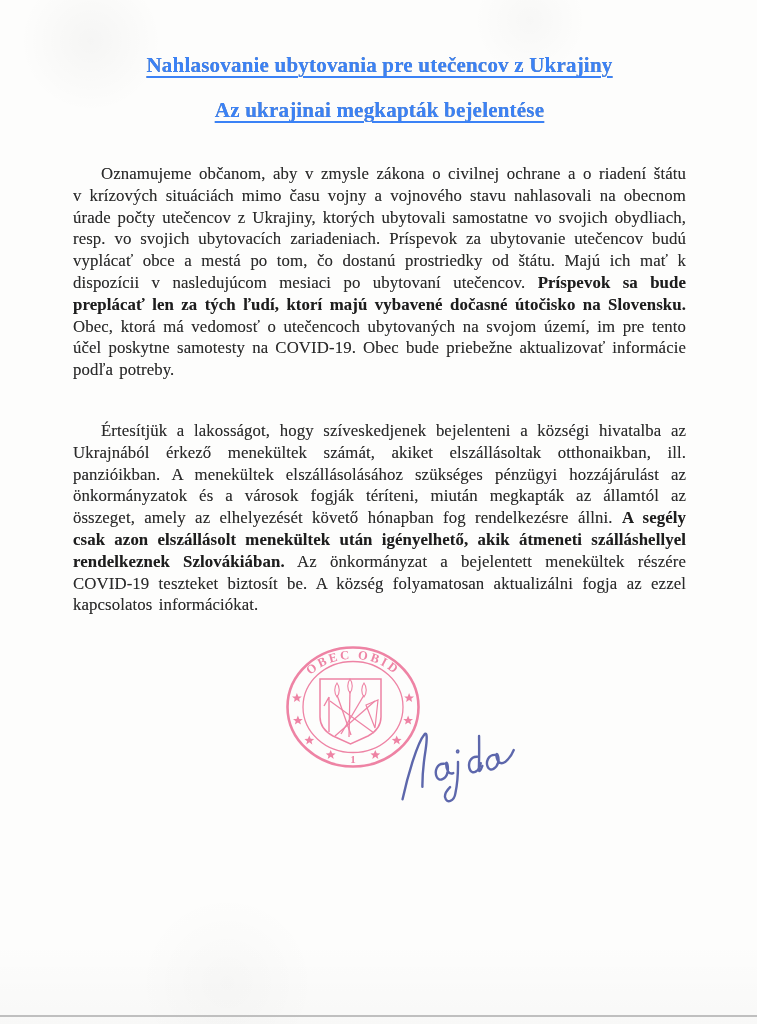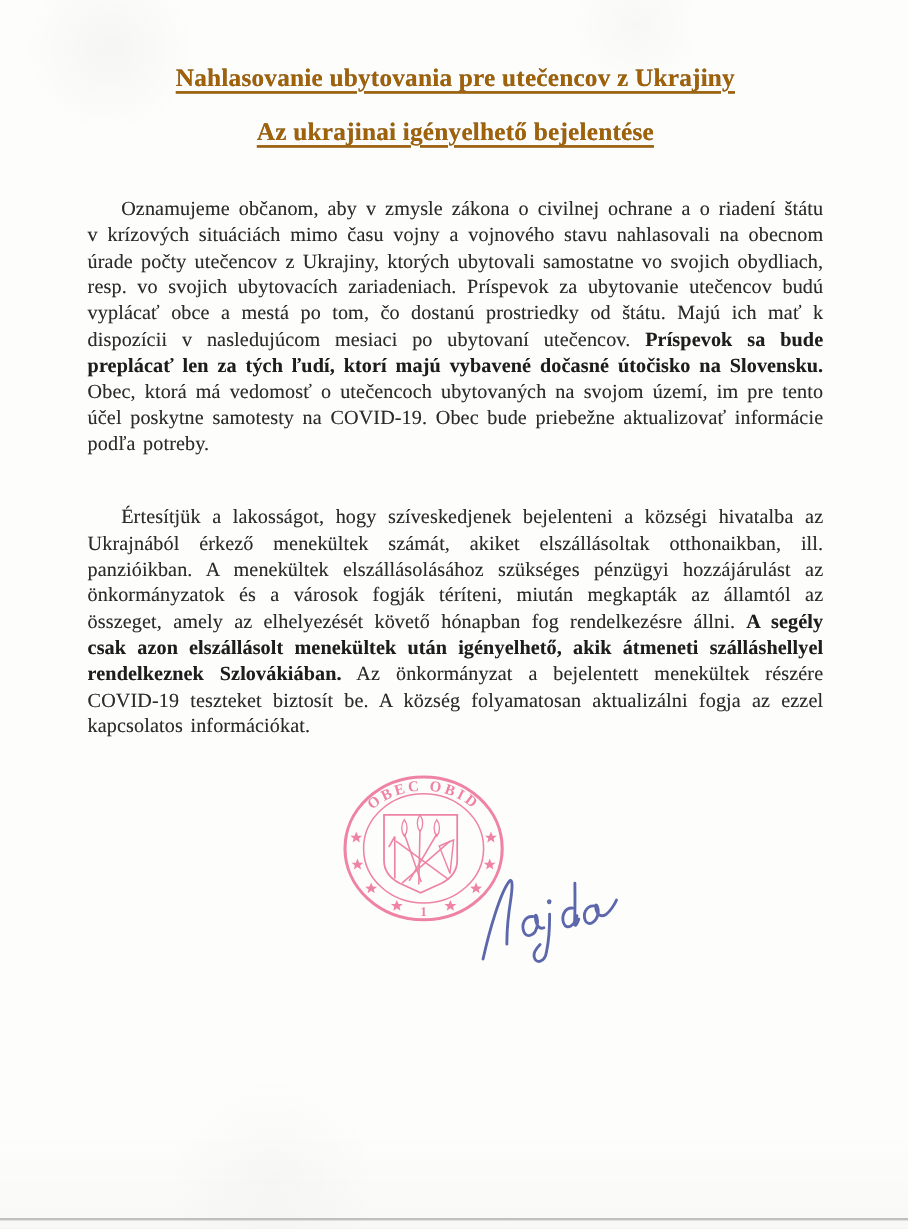--- a/index.html
+++ b/index.html
@@ -20,21 +20,21 @@
       radial-gradient(circle at 70% 2%, rgba(0,0,0,0.025), transparent 5%),
       radial-gradient(circle at 30% 96%, rgba(0,0,0,0.02), transparent 8%),
       linear-gradient(180deg, rgba(0,0,0,0) 92%, rgba(0,0,0,0.02) 100%);
   }
   .content { position:absolute; left:61px; top:0; width:637px; }
   .doc-title {
     margin:0; padding:0;
     text-align:center;
     font-size:21px; font-weight:bold; line-height:28px;
     letter-spacing:0.2px;
-    color:#a16207;
+    color:#3b82f6;
     text-decoration:underline;
     text-decoration-thickness:2px;
     text-underline-offset:4px;
     text-shadow:0 0 0.4px rgba(0,0,0,0.5);
   }
   .doc-title.first  { margin-top:51px; }
   .doc-title.second { margin-top:17px; }
   .body-par {
     margin:12px; padding:0;
     font-size:16.8px; line-height:21.8px;
@@ -65,21 +65,21 @@
     background:#bfbfbf;
   }
 </style>
 </head>
 <body>
 
 <div class="page">
 
   <div class="content">
     <h1 class="doc-title first">Nahlasovanie ubytovania pre utečencov z Ukrajiny</h1>
-    <h1 class="doc-title second">Az ukrajinai igényelhető bejelentése</h1>
+    <h1 class="doc-title second">Az ukrajinai megkapták bejelentése</h1>
 
     <p class="body-par first"><span>Oznamujeme občanom, aby v zmysle zákona o civilnej ochrane a o riadení štátu v krízových situáciách mimo času vojny a vojnového stavu nahlasovali na obecnom úrade počty utečencov z Ukrajiny, ktorých ubytovali samostatne vo svojich obydliach, resp. vo svojich ubytovacích zariadeniach. Príspevok za ubytovanie utečencov budú vyplácať obce a mestá po tom, čo dostanú prostriedky od štátu. Majú ich mať k dispozícii v nasledujúcom mesiaci po ubytovaní utečencov. </span><span class="seg-bold">Príspevok sa bude preplácať len za tých ľudí, ktorí majú vybavené dočasné útočisko na Slovensku.</span><span> Obec, ktorá má vedomosť o utečencoch ubytovaných na svojom území, im pre tento účel poskytne samotesty na COVID-19. Obec bude priebežne aktualizovať informácie podľa potreby.</span></p>
 
     <p class="body-par second"><span>Értesítjük a lakosságot, hogy szíveskedjenek bejelenteni a községi hivatalba az Ukrajnából érkező menekültek számát, akiket elszállásoltak otthonaikban, ill. panzióikban. A menekültek elszállásolásához szükséges pénzügyi hozzájárulást az önkormányzatok és a városok fogják téríteni, miután megkapták az államtól az összeget, amely az elhelyezését követő hónapban fog rendelkezésre állni. </span><span class="seg-bold">A segély csak azon elszállásolt menekültek után igényelhető, akik átmeneti szálláshellyel rendelkeznek Szlovákiában.</span><span> Az önkormányzat a bejelentett menekültek részére COVID-19 teszteket biztosít be.  A község folyamatosan aktualizálni fogja az ezzel kapcsolatos információkat.</span></p>
   </div>
 
   <svg class="stamp-svg" viewBox="0 0 138 127">
     <defs>
       <path id="star5" d="M0,-5 L1.4,-1.6 L4.9,-1.5 L2.2,0.8 L3,4 L0,1.9 L-3,4 L-2.2,0.8 L-4.9,-1.5 L-1.4,-1.6 Z"></path>
       <path id="arcTop" d="M 16,42.3 A 57,48 0 0 1 120,42.3" fill="none"></path>

